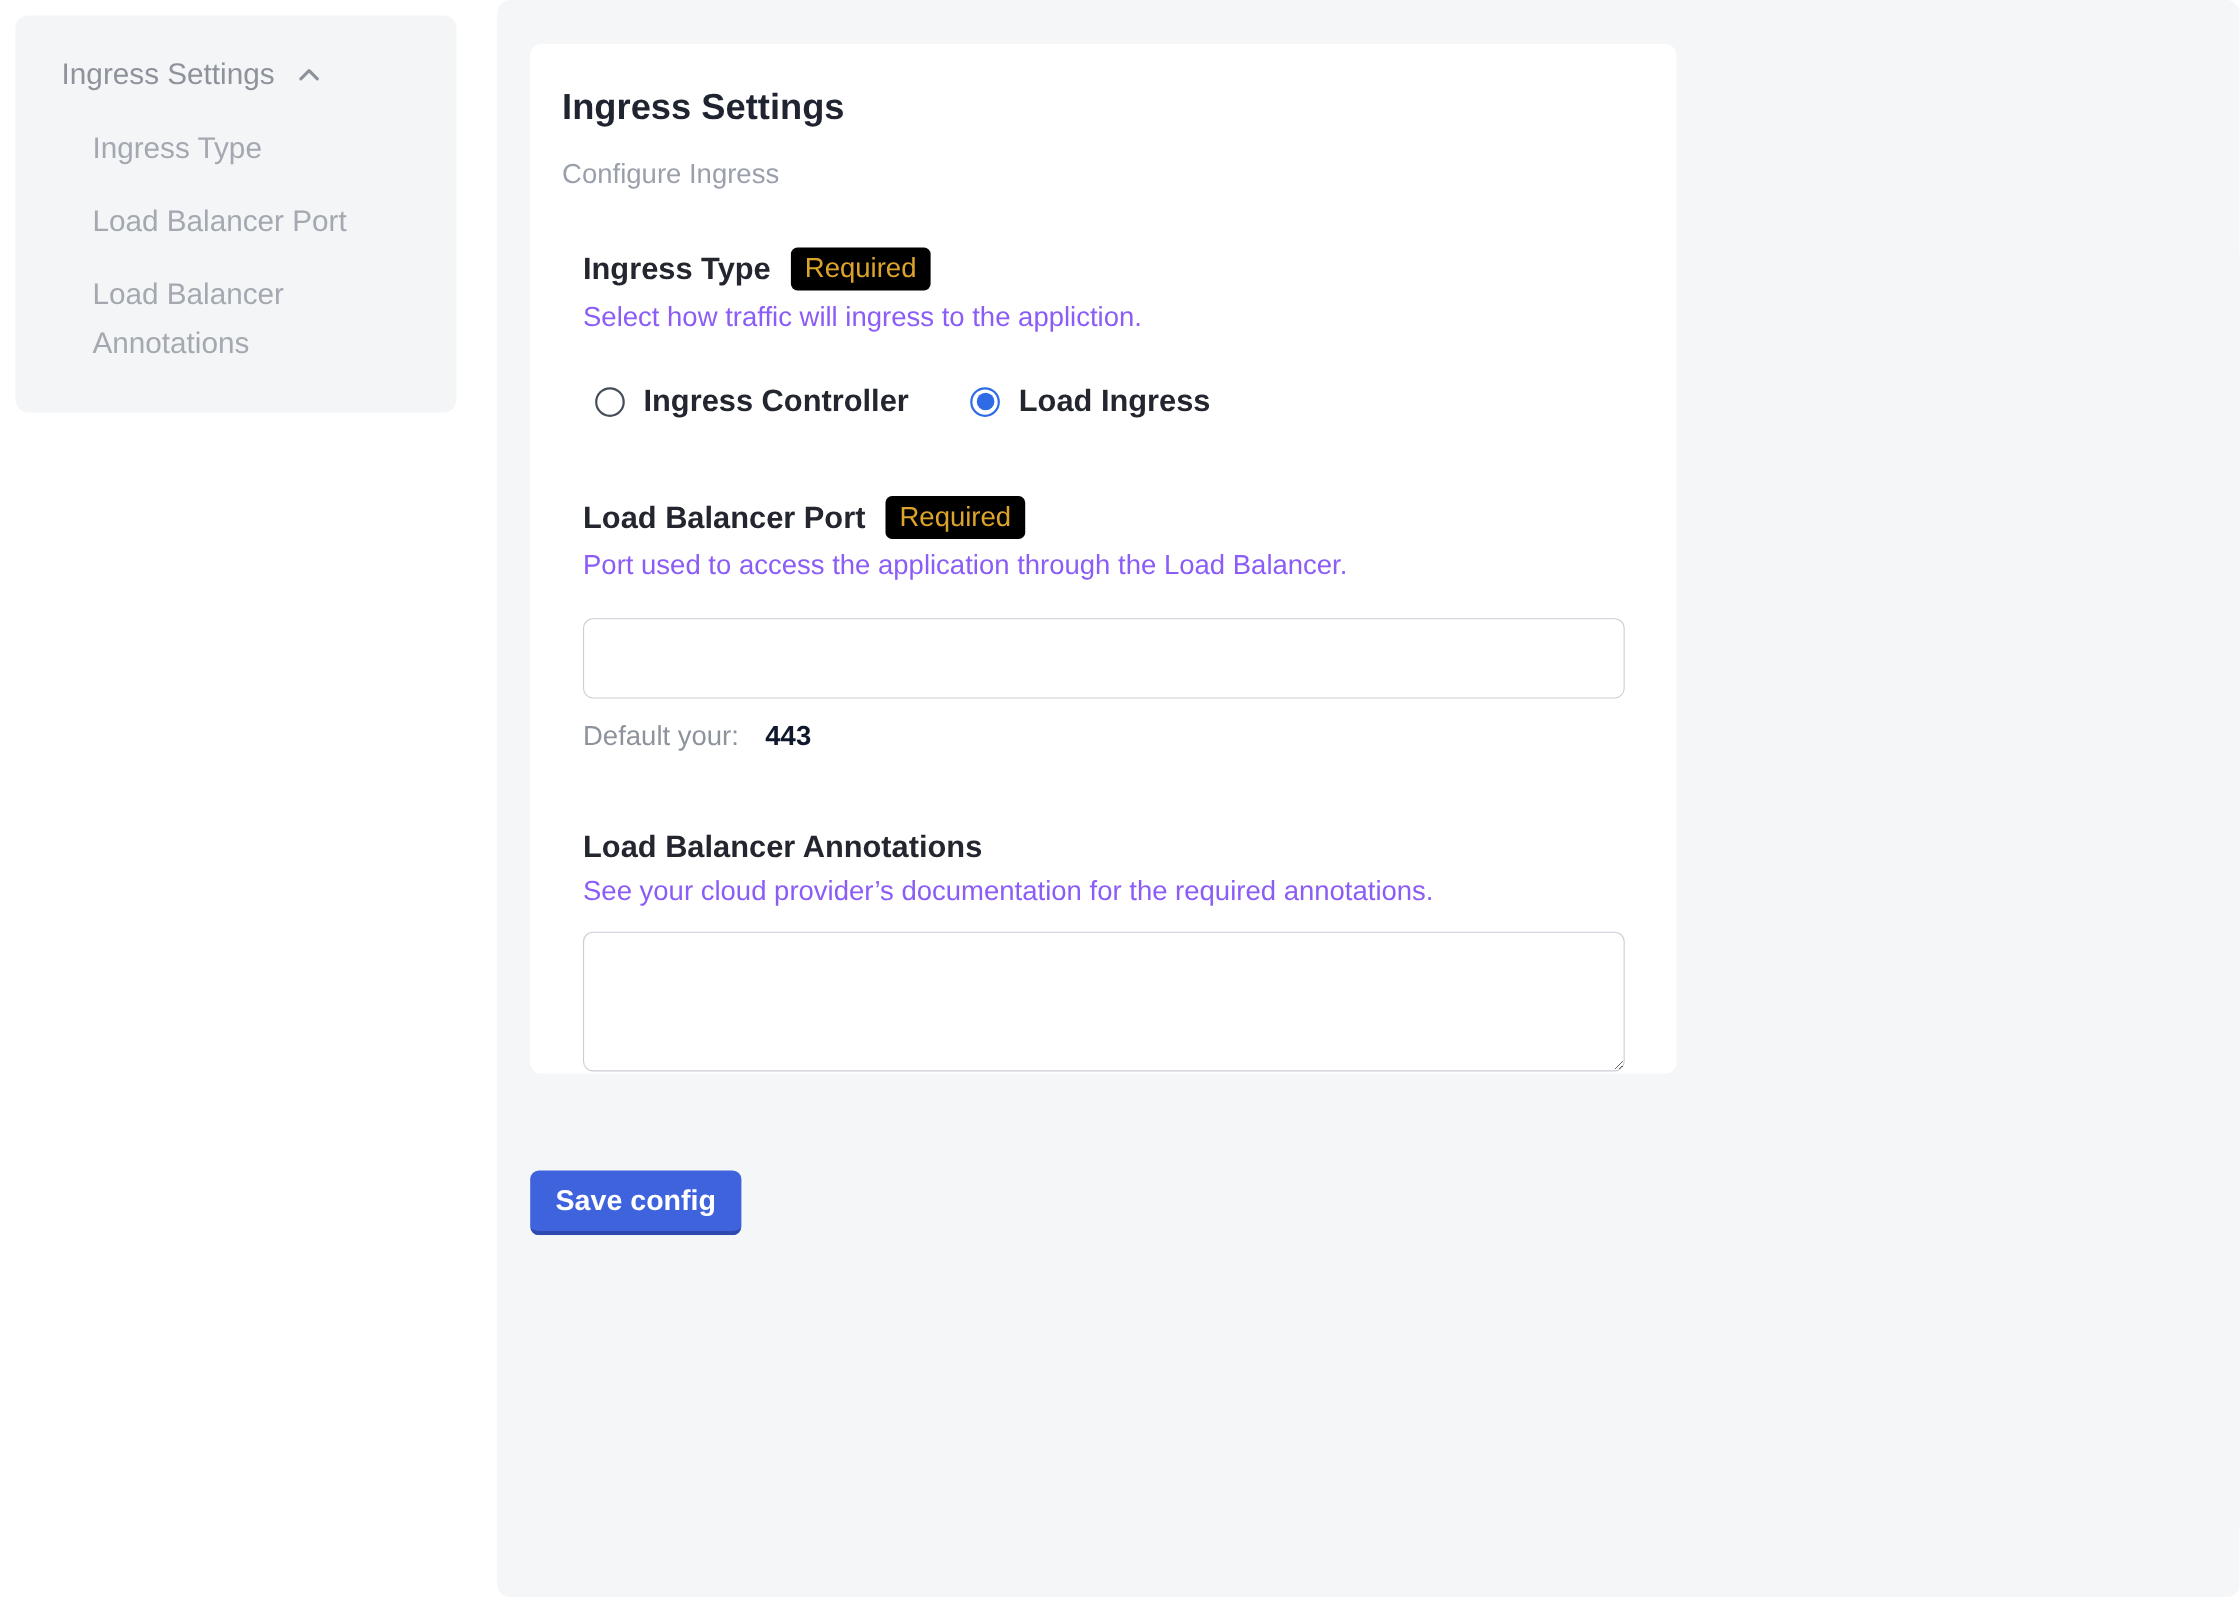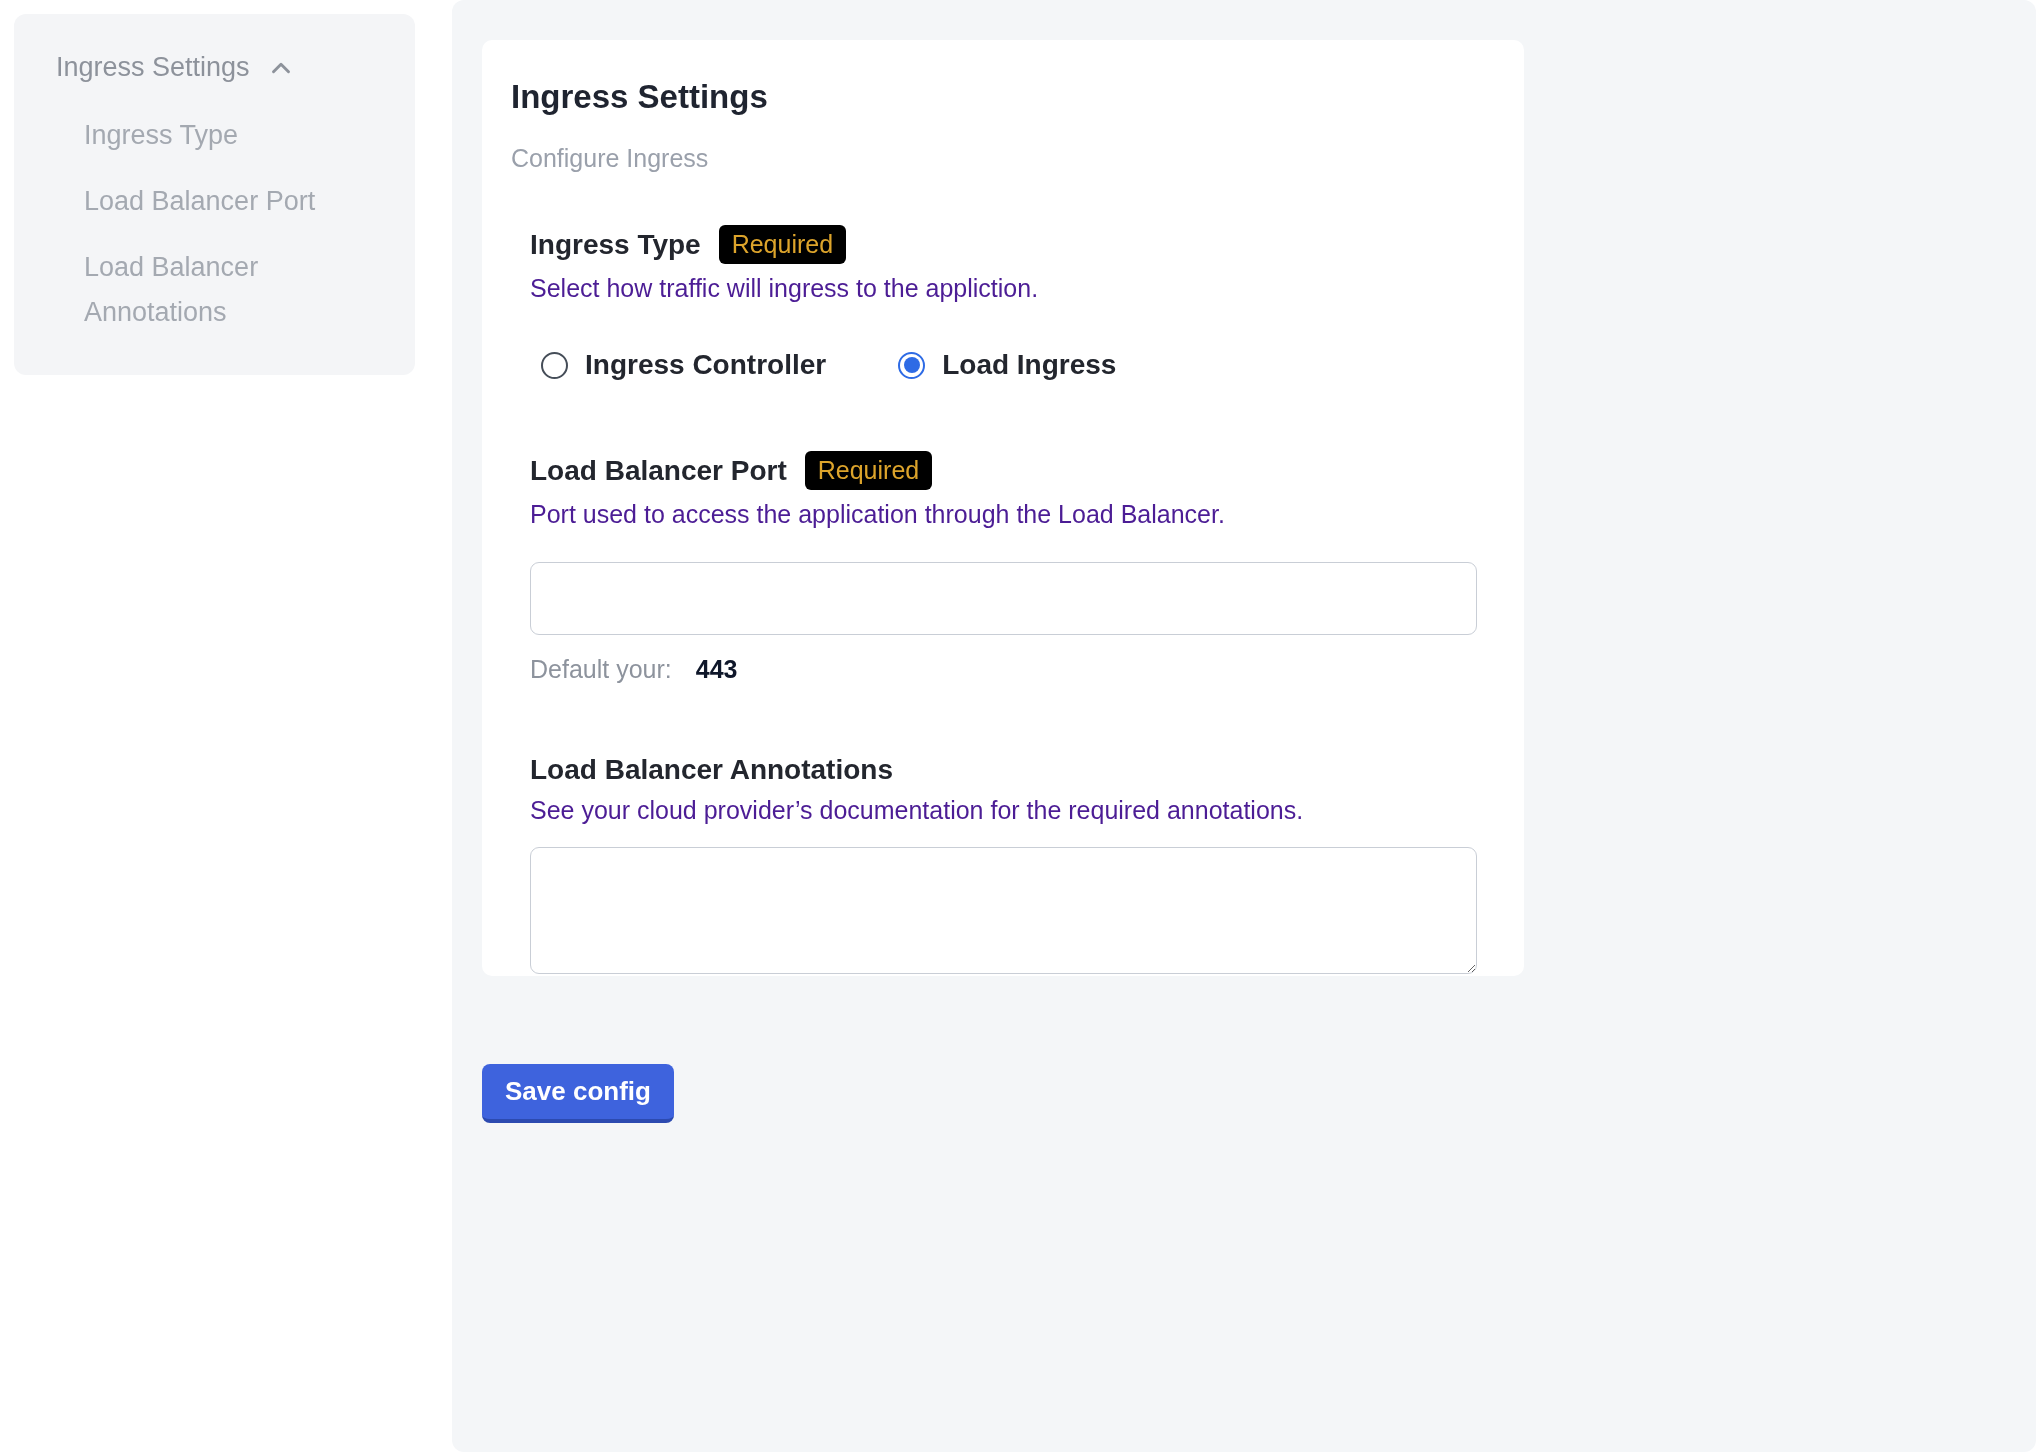--- a/index.html
+++ b/index.html
@@ -36,23 +36,23 @@
   .card-subtitle { margin-top:28px; font-size:25px; color:#9aa0ab; }
 
   .form { margin:52px 0 0 19px; }
 
   .field-label-row { display:flex; align-items:center; gap:18px; }
   .field-label { font-size:28px; font-weight:bold; color:#23262e; }
   .badge {
     font-size:25px; color:#dda42b; background:#000000;
     padding:5px 13px; border-radius:6px;
   }
-  .field-desc { margin-top:10px; font-size:25px; color:#4c1d95; }
+  .field-desc { margin-top:10px; font-size:25px; color:#8b5cf6; }
 
-  .radio-row { margin-top:46px; margin-left:11px; display:flex; align-items:flex-start; gap:72px; }
+  .radio-row { margin-top:46px; margin-left:11px; display:flex; align-items:flex-start; gap:56px; }
   .radio-option { display:flex; align-items:center; gap:17px; cursor:pointer; }
   .radio {
     width:27px; height:27px; border-radius:50%;
     border:2.5px solid #454d58; background:#fff; flex:0 0 auto; position:relative;
   }
   .radio.selected { border-color:#2e6be5; }
   .radio.selected::after {
     content:""; position:absolute; inset:3.5px; background:#2e6be5; border-radius:50%;
   }
   .radio-label { font-size:28px; font-weight:bold; color:#23262e; }

